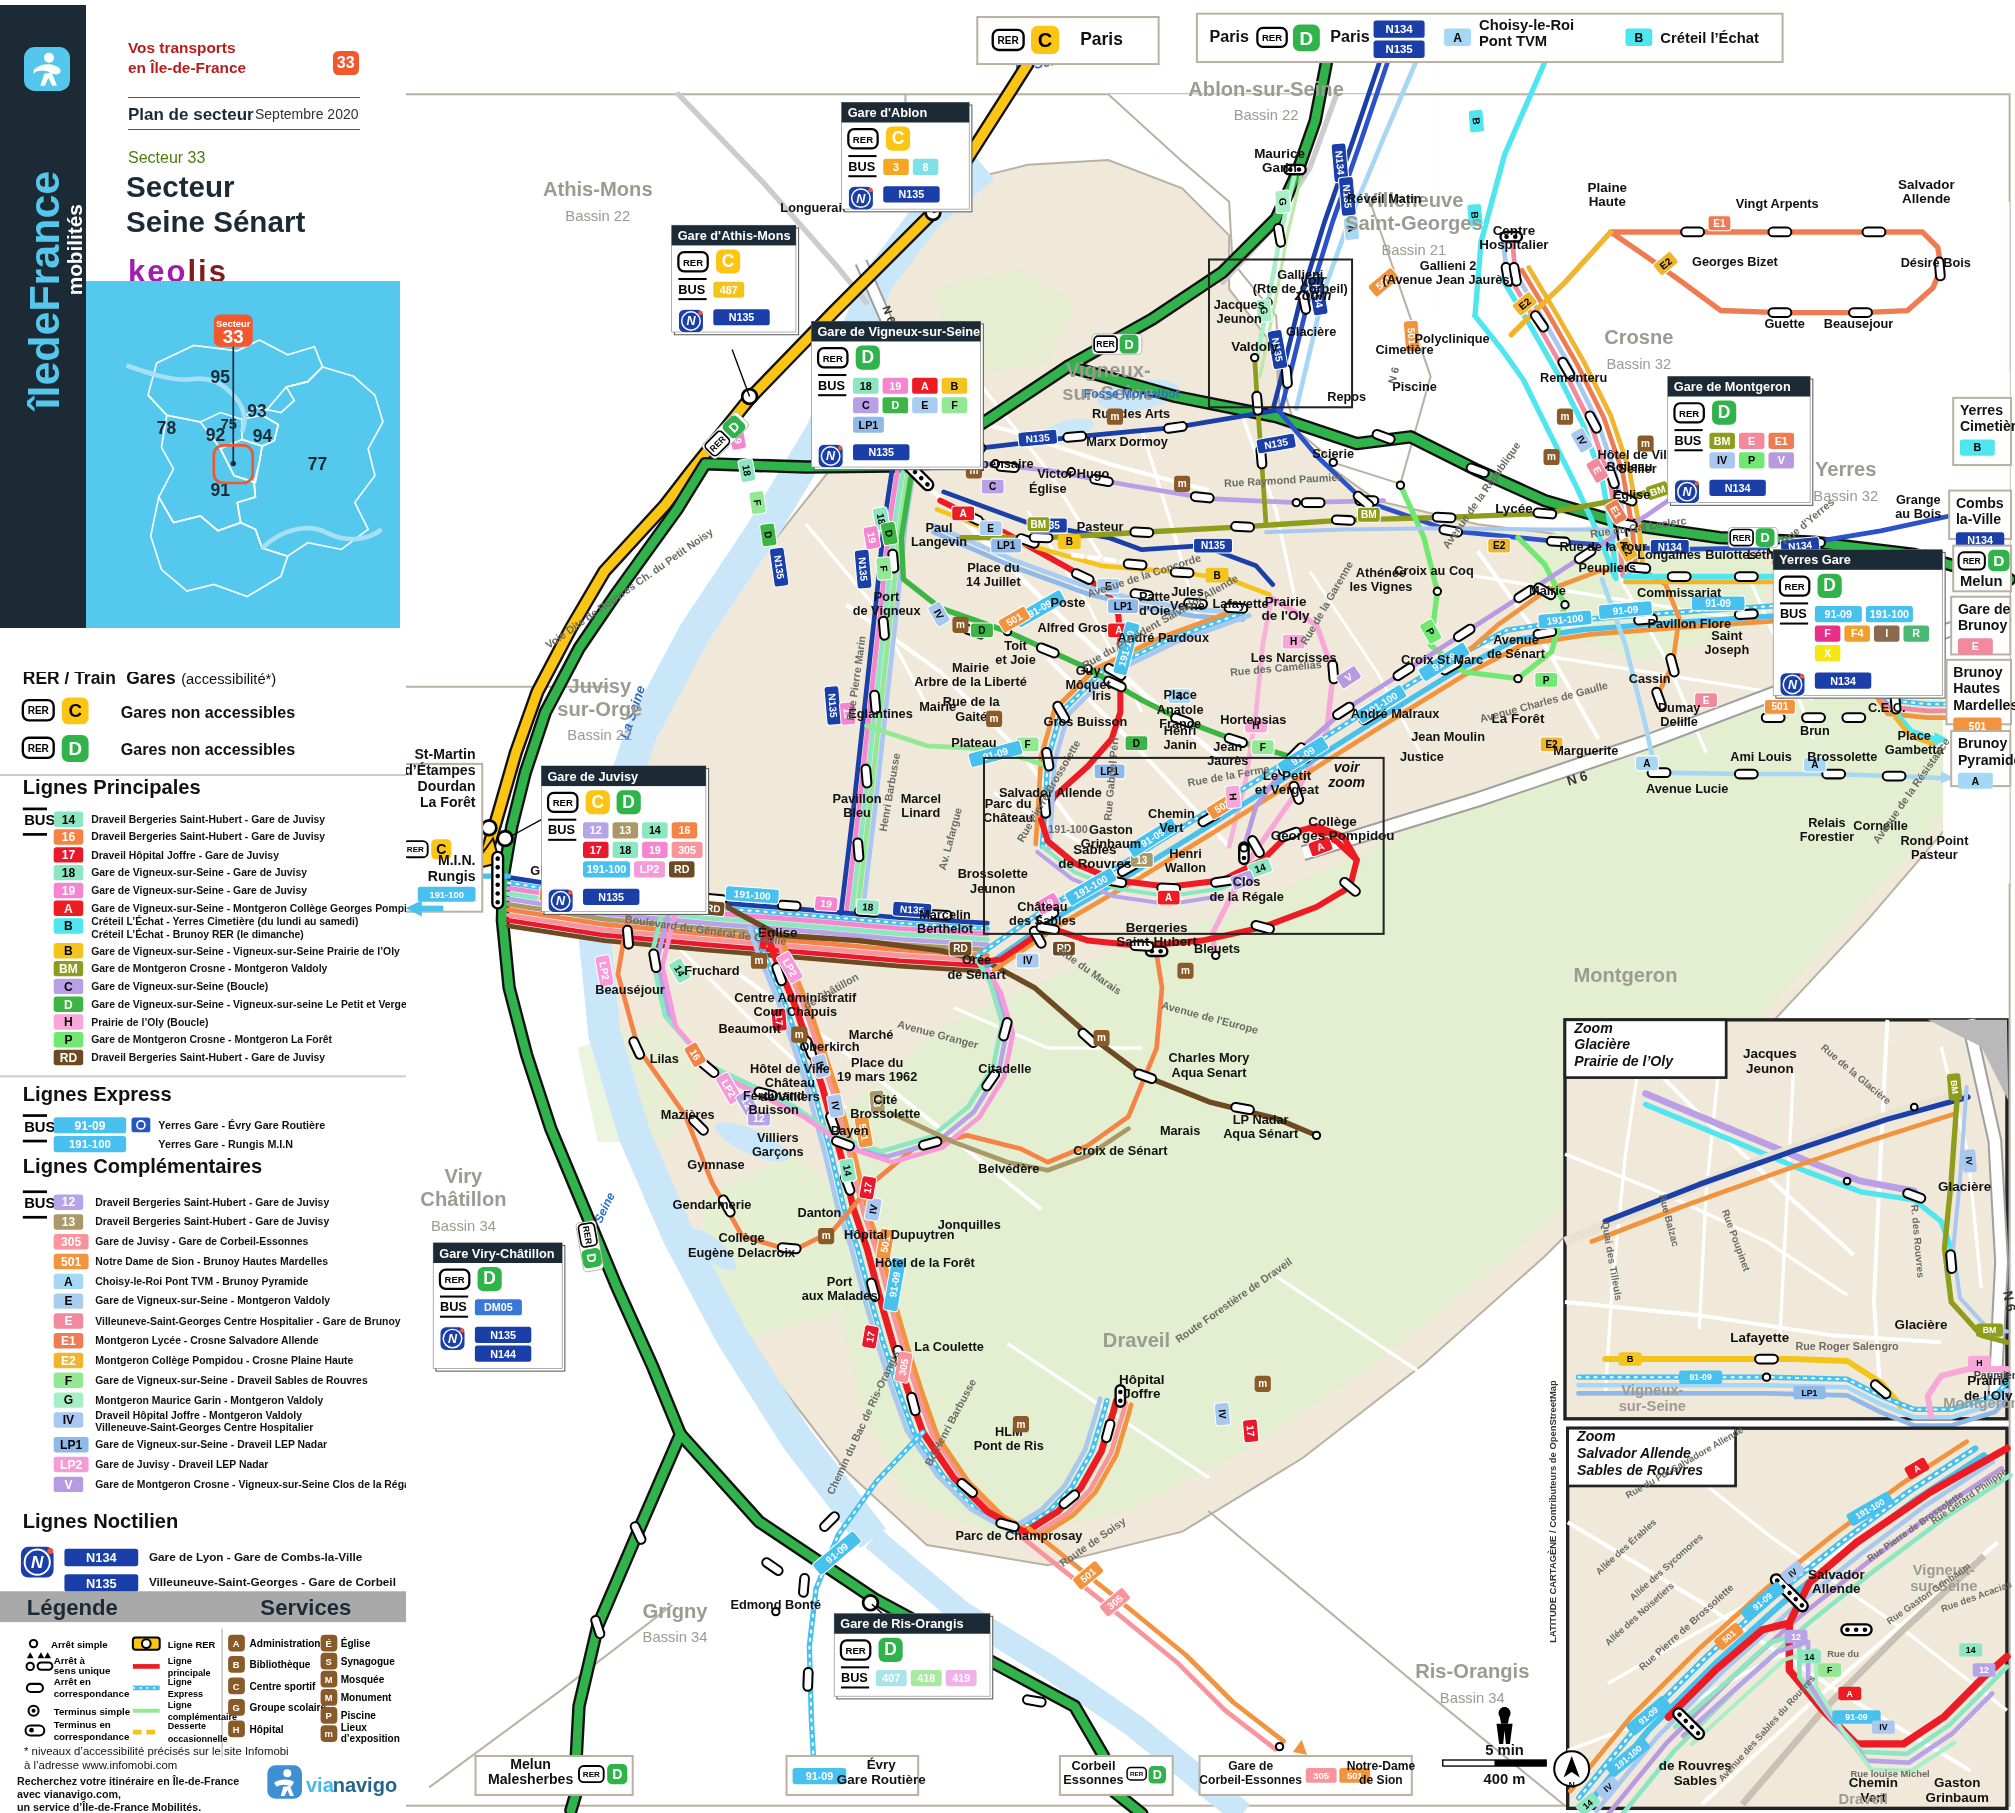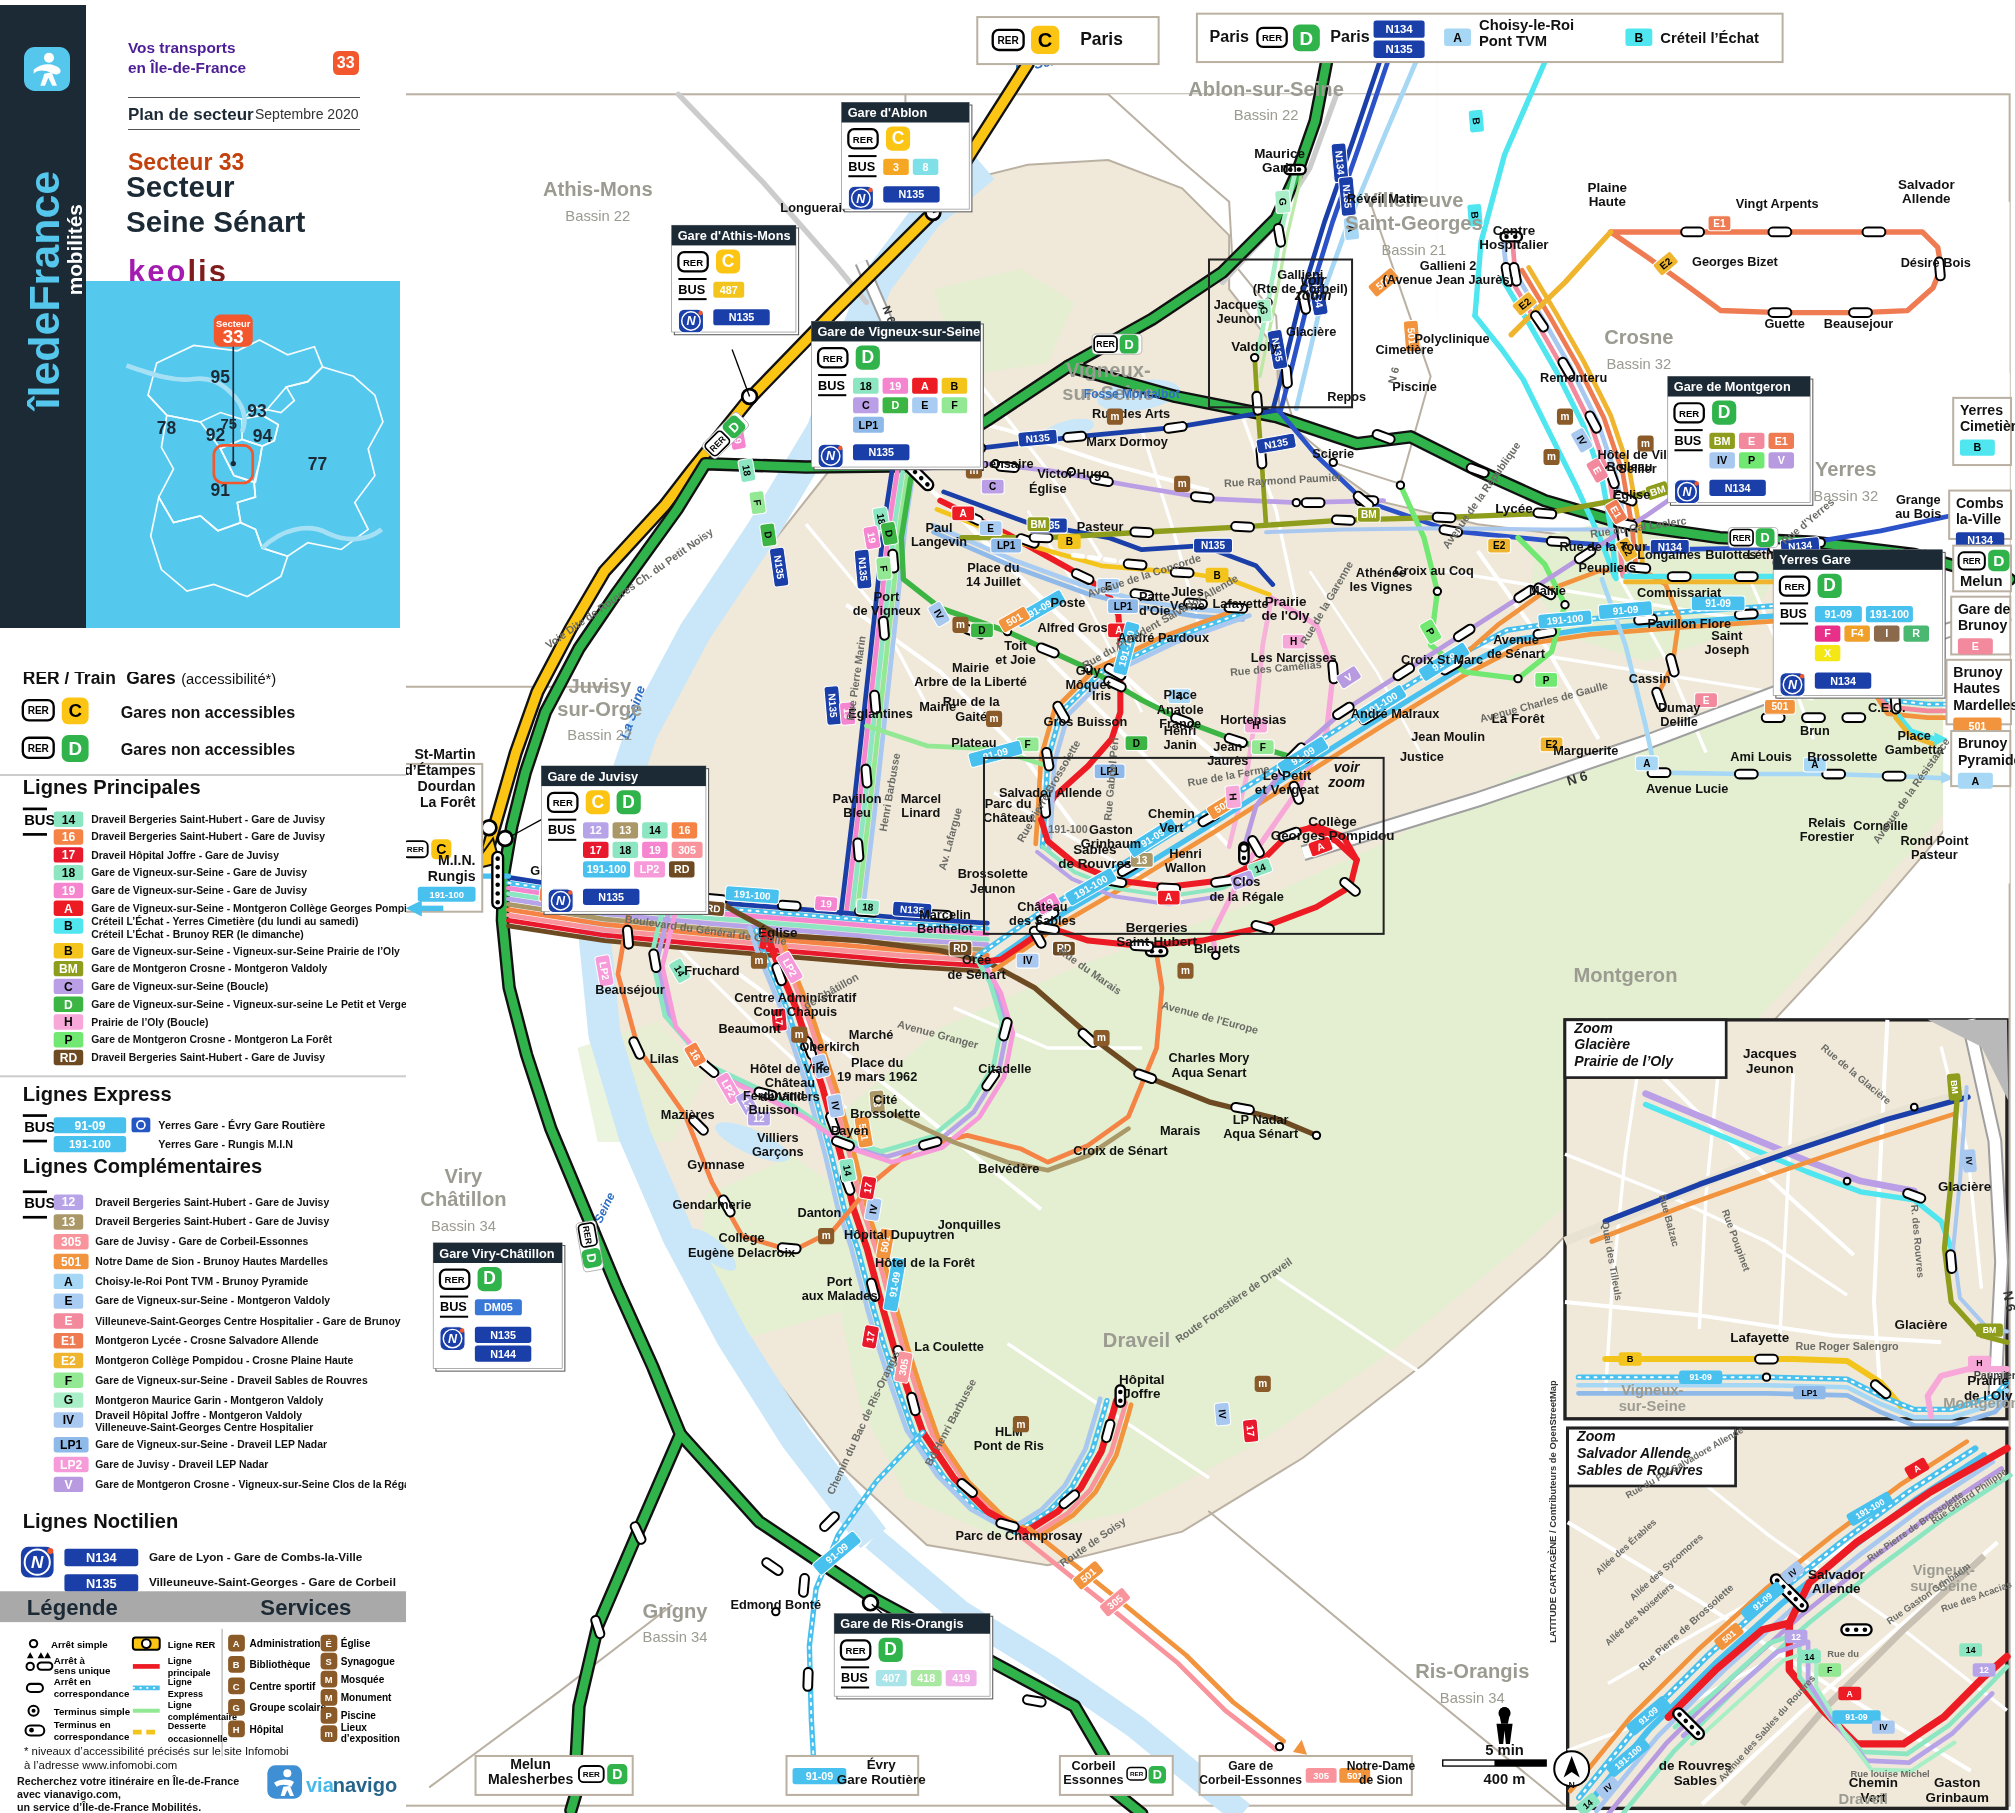--- a/index.html
+++ b/index.html
@@ -1841,27 +1841,27 @@
     <div style="position:absolute;left:24px;top:47px;width:46px;height:44px;background:#55c7ec;border-radius:10.7px"></div>
     <svg style="position:absolute;left:24px;top:47px" width="46" height="44" viewBox="0 0 68 66">
 <circle cx="37" cy="16" r="7.5" fill="#fff"></circle>
 <path d="M14,34 C24,26 36,24 46,28 C52,30 56,34 54,38 C52,42 46,42 40,39 C30,34 20,34 14,40 Z" fill="#fff"></path>
 <path d="M30,40 L24,58 L31,58 L36,46 L42,58 L49,58 L41,38 Z" fill="#fff"></path>
     </svg>
     <div style="position:absolute;left:0px;top:94px;width:86px;height:443px"><svg width="86" height="443" viewBox="0 0 128 660">
         <text transform="translate(88,470) rotate(-90)" font-size="64" font-weight="700" fill="#55c7ec" font-family="Liberation Sans, sans-serif">îledeFrance</text>
         <text transform="translate(122,300) rotate(-90)" font-size="31" font-weight="700" fill="#fff" font-family="Liberation Sans, sans-serif">mobilités</text>
       </svg></div>
-    <div style="position:absolute;left:128px;top:38px;font-size:15.4px;font-weight:700;color:#4c1d95;line-height:19.5px">Vos transports<br>en Île-de-France</div>
+    <div style="position:absolute;left:128px;top:38px;font-size:15.4px;font-weight:700;color:#b91c1c;line-height:19.5px">Vos transports<br>en Île-de-France</div>
     <div style="position:absolute;left:333px;top:51px;width:25.5px;height:24px;background:#f2572e;border-radius:5.4px;color:#fff;font-weight:700;font-size:16px;text-align:center;line-height:24px">33</div>
     <div style="position:absolute;left:128px;top:97px;width:232px;height:1.3px;background:#555"></div>
     <div style="position:absolute;left:128px;top:105px;font-size:17px;font-weight:700;color:#1c2a36">Plan de secteur</div>
     <div style="position:absolute;left:255px;top:106px;width:104px;font-size:14px;color:#333;text-align:left;white-space:nowrap">Septembre 2020</div>
     <div style="position:absolute;left:128px;top:129px;width:232px;height:1.3px;background:#555"></div>
-    <div style="position:absolute;left:128px;top:149px;font-size:23px;font-weight:700;color:#c2410c">Secteur 33</div>
+    <div style="position:absolute;left:128px;top:149px;font-size:16px;font-weight:400;color:#4d7c0f">Secteur 33</div>
     <div style="position:absolute;left:126px;top:169px;font-size:29.6px;font-weight:700;color:#1c2a36;line-height:35px">Secteur<br>Seine Sénart</div>
     <div style="position:absolute;left:128px;top:254px;font-size:31px;font-weight:700;letter-spacing:2px"><span style="color:#a21caf">keo</span><span style="color:#7f1d1d">lis</span></div>
     <div style="position:absolute;left:86px;top:281px;width:314px;height:347px;background:#55c8ee"></div>
     <svg style="position:absolute;left:86px;top:281px" width="314" height="347" viewBox="0 0 467 517">
 <g fill="none" stroke="#fff" stroke-width="2.5" opacity="0.95">
 <path d="M105,122 L160,96 L225,104 L258,88 L300,110 L340,98 L352,128 L330,150 L298,158 L310,178 L290,196 L252,188 L232,206 L200,196 L170,210 L120,200 L92,170 Z"></path>
 <path d="M92,170 L120,200 L112,248 L130,280 L108,322 L130,360 L170,350 L196,372 L230,360 L225,330 L252,322 L250,300 L220,290 L200,250 L170,210 120,200 Z"></path>
 <path d="M200,250 L232,236 L262,246 L258,270 L252,300 L220,290 Z"></path>
 <path d="M232,206 L262,200 L286,214 L280,238 L262,246 L232,236 Z"></path>
 <path d="M262,200 L298,158 L330,150 L352,128 L398,142 L430,170 L442,210 L420,250 L430,290 L400,330 L420,370 L380,400 L330,390 L300,410 L262,398 L252,370 L230,360 L225,330 L252,322 L250,300 L258,270 L262,246 L280,238 L286,214 Z"></path>

